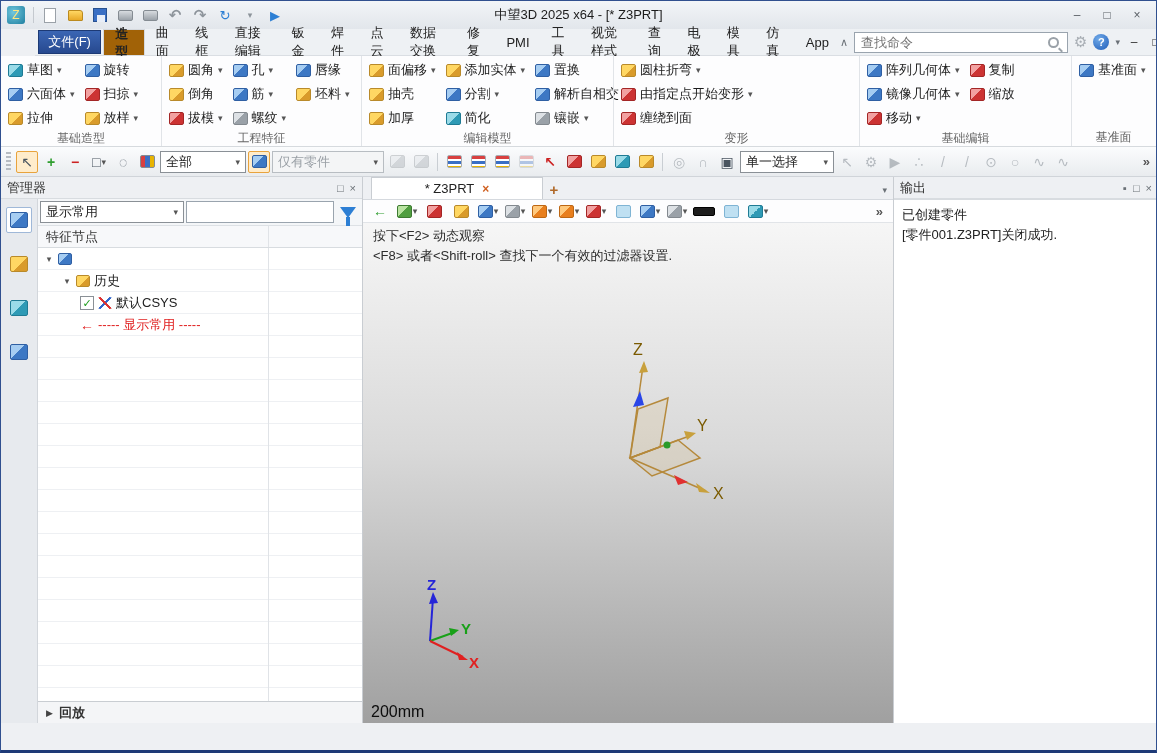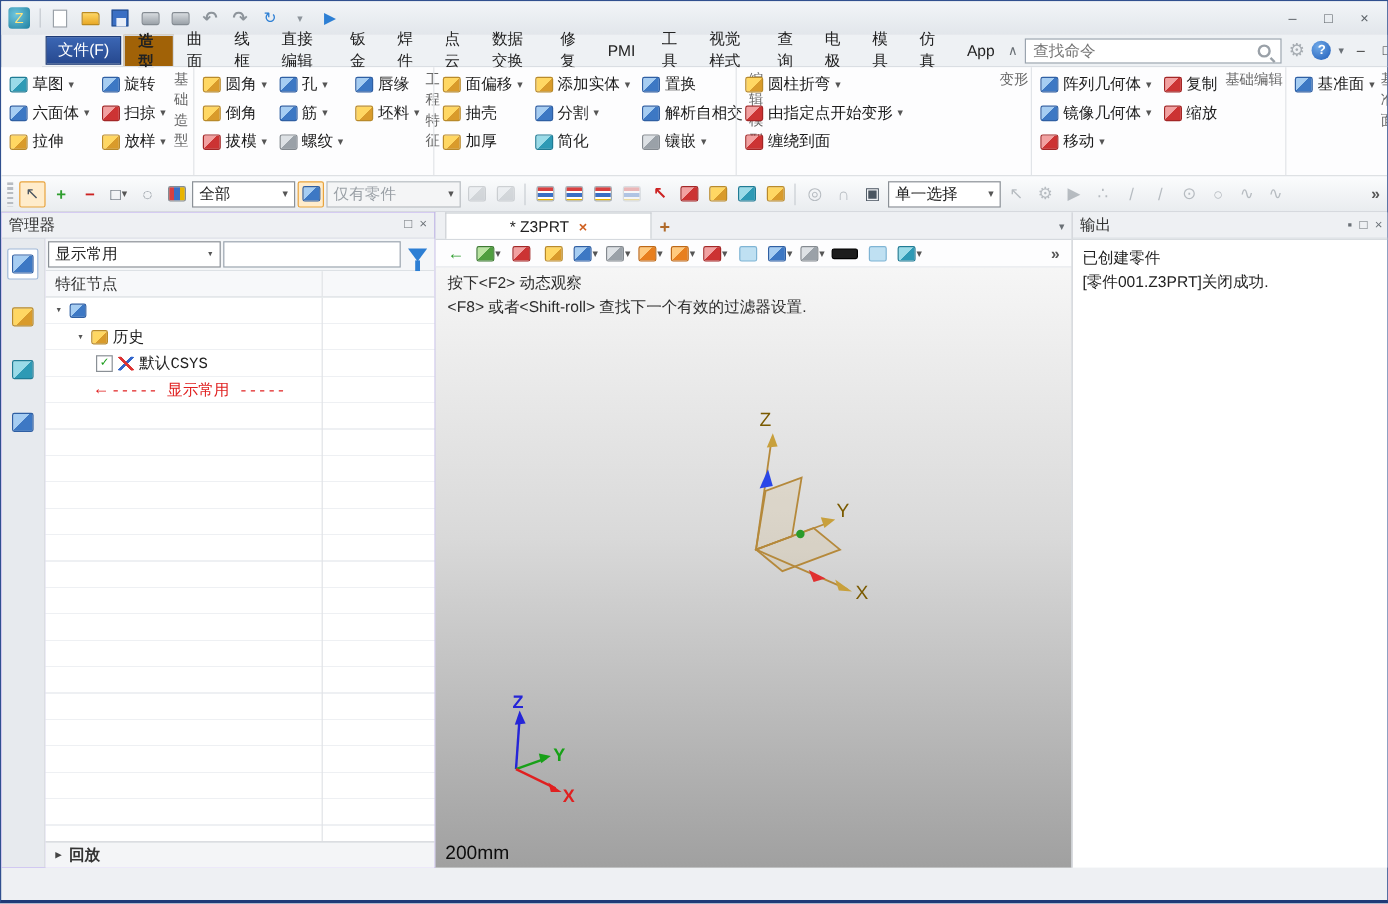--- a/index.html
+++ b/index.html
@@ -35,21 +35,21 @@
   .search-box { width:214px; height:21px; background:#fff; border:1px solid #9aa4ae; display:flex; align-items:center; }
   .search-box input { flex:1; border:none; outline:none; font-size:13px; padding:0 6px; color:#333; font-family:inherit; background:transparent; }
   .mag { width:11px; height:11px; border:2px solid #9aa1a8; border-radius:50%; position:relative; margin-right:8px; }
   .mag::after { content:""; position:absolute; width:5px; height:2px; background:#9aa1a8; transform:rotate(45deg); left:8px; top:10px; }
   .gear { color:#a7adb3; font-size:15px; }
   .help-badge { width:16px; height:16px; border-radius:50%; background:radial-gradient(circle at 35% 30%, #6fa9e8, #1f5cb8); color:#fff; font-size:11px; font-weight:bold; display:flex; align-items:center; justify-content:center; }
   .mdi-ctrl { color:#333; font-size:12px; width:16px; text-align:center; }
 
   
   .ribbon { position:absolute; left:0; top:55px; width:100%; height:91px; background:#fdfdfe; border-bottom:1px solid #d6dade; display:flex; }
-  .rgroup { display:flex; flex-direction:row; padding:2px 2px 0 2px; position:relative; }
+  .rgroup { display:flex; flex-direction:column; padding:2px 2px 0 2px; position:relative; }
   .rgroup + .rgroup { border-left:1px solid #e1e4e8; }
   .rcols { display:flex; flex:1; }
   .rcol { display:flex; flex-direction:column; }
   .ritem { display:flex; align-items:center; height:24px; padding:0 5px; gap:4px; white-space:nowrap; }
   .rlabel { font-size:13px; color:#1c1c1c; }
   .caret { font-size:9px; color:#555; }
   .glabel { height:17px; text-align:center; font-size:12px; color:#666; position:relative; }
 
   
   .ic { width:15px; height:13px; border-radius:2px; flex:none; }
@@ -76,21 +76,21 @@
   .c-red { color:#cc2222; font-weight:bold; }
   .combo { height:22px; background:#fff; border:1px solid #8a9096; display:flex; align-items:center; justify-content:space-between; padding:0 5px; font-size:13px; color:#222; }
   .combo.dis { color:#9aa0a6; background:#f4f5f6; border-color:#b8bdc2; }
   .vsep { width:1px; height:18px; background:#c9ced3; margin:0 3px; }
   .overflow { color:#555; font-size:13px; font-weight:bold; padding:0 4px; margin-left:auto; }
 
   
   .content { position:absolute; left:0; top:176px; width:100%; height:546px; }
 
   
-  .manager { position:absolute; left:0; top:0; width:362px; height:546px; background:#8b5cf6; border-right:1px solid #c9cdd2;font-family:Liberation Mono, monospace; }
+  .manager { position:absolute; left:0; top:0; width:362px; height:546px; background:#eab308; border-right:1px solid #c9cdd2; }
   .panel-header { height:22px; display:flex; align-items:center; padding:0 6px; font-size:13px; color:#333; background:#eef0f3; border-bottom:1px solid #d8dce0; }
   .panel-btns { margin-left:auto; display:flex; gap:6px; color:#6a7076; font-size:11px; }
   .side-strip { position:absolute; left:0; top:22px; width:37px; bottom:0; background:#e7eaee; border-right:1px solid #d2d6db; display:flex; flex-direction:column; align-items:center; padding-top:8px; gap:18px; }
   .side-btn { width:26px; height:26px; display:flex; align-items:center; justify-content:center; border-radius:2px; }
   .side-btn.hl { background:#fff; border:1px solid #9fb8d8; }
   .side-btn .ic { width:18px; height:16px; }
   .mgr-body { position:absolute; left:37px; top:22px; right:0; bottom:0; background:#fff; display:flex; flex-direction:column; }
   .filter-row { display:flex; align-items:center; padding:2px 2px; gap:2px; background:#f4f6f8; border-bottom:1px solid #dde1e5; }
   .filter-row .combo { width:148px; }
   .filter-input { width:148px; height:22px; border:1px solid #9aa4ae; background:#fff; font-family:inherit; font-size:13px; padding:0 4px; outline:none; }
@@ -165,20 +165,21 @@
         </span>
       <span class="qat-btn">
           <span class="sh-printer"></span>
         </span>
       <span class="qat-btn glyph-gray">↶</span>
       <span class="qat-btn glyph-gray">↷</span>
       <span class="qat-btn glyph-blue">↻</span>
       <span class="qat-btn glyph-gray" style="font-size:9px">▾</span>
       <span class="qat-btn glyph-blue">▶</span>
     </div>
+    <div class="title-text">中望3D 2025 x64 - [*  Z3PRT]</div>
     <div class="win-ctrls">
       <span class="wbtn">–</span>
       <span class="wbtn">□</span>
       <span class="wbtn">×</span>
     </div>
   </div>
 
   <div class="menubar">
     <div class="file-btn">文件(F)</div>
     <div class="mtabs">

